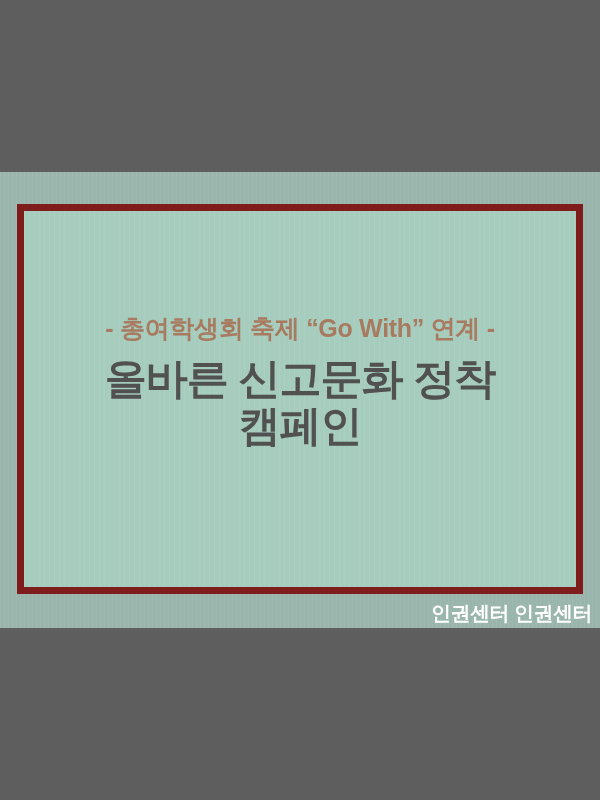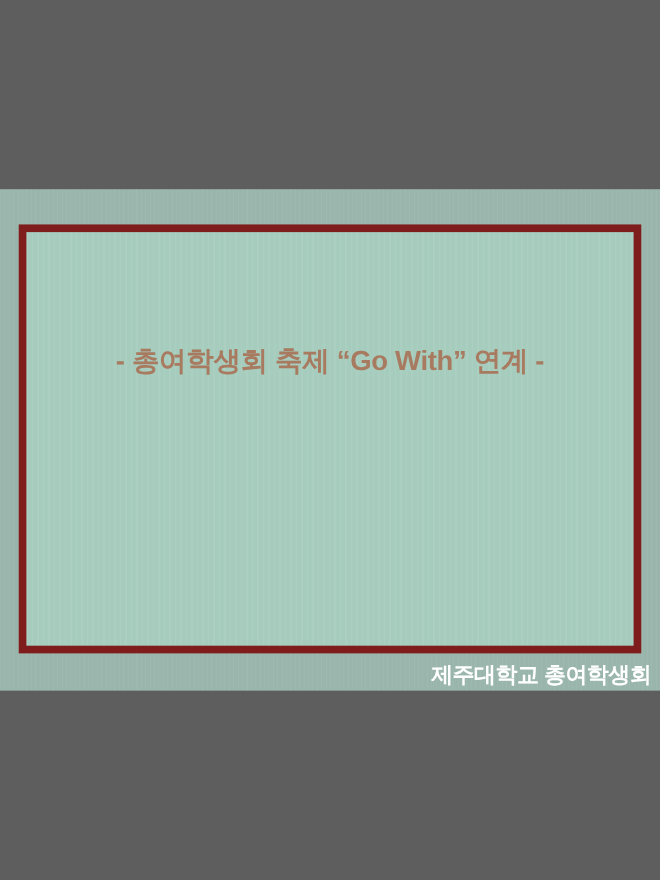--- a/index.html
+++ b/index.html
@@ -137,22 +137,24 @@
 
   <div class="slide">
     <div class="slide-texture"></div>
 
     <div class="frame">
       <div class="panel-texture"></div>
 
       <div class="text-block">
         <span class="subtitle">- 총여학생회 축제 “Go With” 연계 -</span>
         <span class="title">
+          <span class="title-line">올바른 신고문화 정착</span>
+          <span class="title-line">캠페인</span>
         </span>
       </div>
     </div>
 
-    <div class="footer">제주대학교 총여학생회</div>
+    <div class="footer">인권센터 인권센터</div>
   </div>
 
   <div class="band-bottom"></div>
 
 </div>
 
 </body></html>

